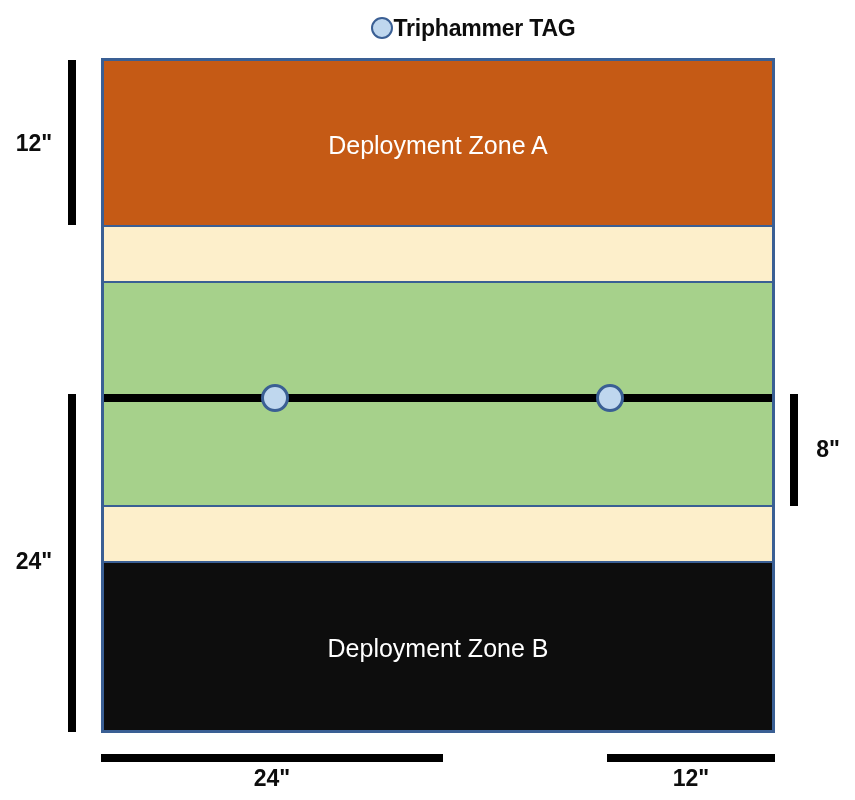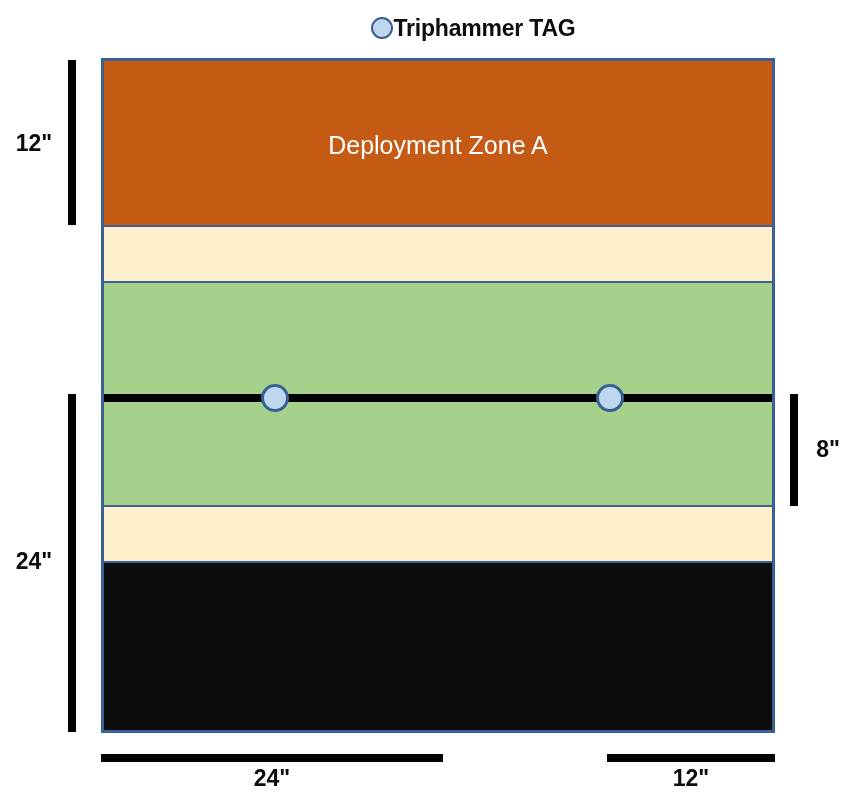--- a/index.html
+++ b/index.html
@@ -128,20 +128,21 @@
 
   <div class="band" style="top:166px;height:56px;background:#FDEFCB;border-bottom:2px solid #3A5F94;"></div>
 
   <div class="band" style="top:222px;height:111px;background:#A6D18B;"></div>
 
   <div class="band" style="top:341px;height:105px;background:#A6D18B;border-bottom:2px solid #3A5F94;"></div>
 
   <div class="band" style="top:446px;height:56px;background:#FDEFCB;border-bottom:2px solid #3A5F94;"></div>
 
   <div class="band" style="top:502px;height:170px;background:#0D0D0D;"></div>
+  <div class="band-label" style="top:573px;">Deployment Zone B</div>
 
   <div id="center-rule" style="top:333px;"></div>
 
   <div class="tag-marker" style="left:157px;top:323px;"></div>
   <div class="tag-marker" style="left:492px;top:323px;"></div>
 </div>
 
 <div class="dim-bar-v" style="left:68px;top:60px;height:165px;"></div>
 <div class="dim-text dim-text-c" style="left:8px;top:130px;width:52px;">12"</div>
 

